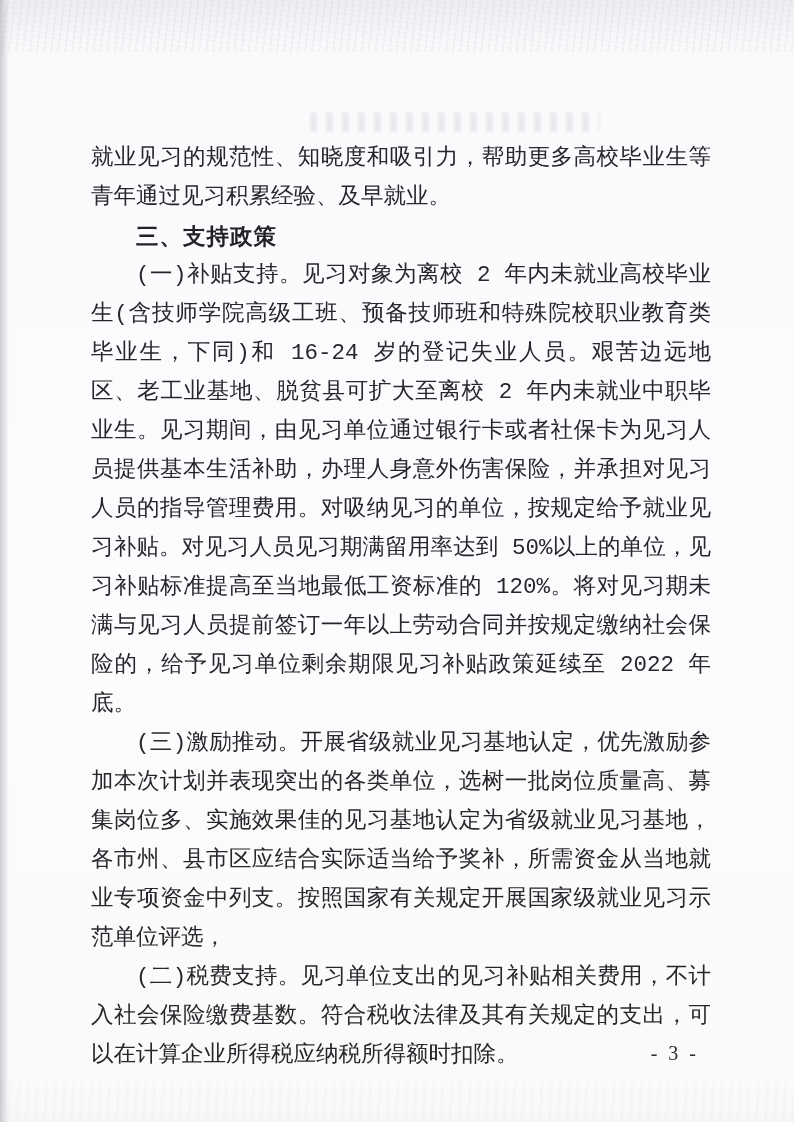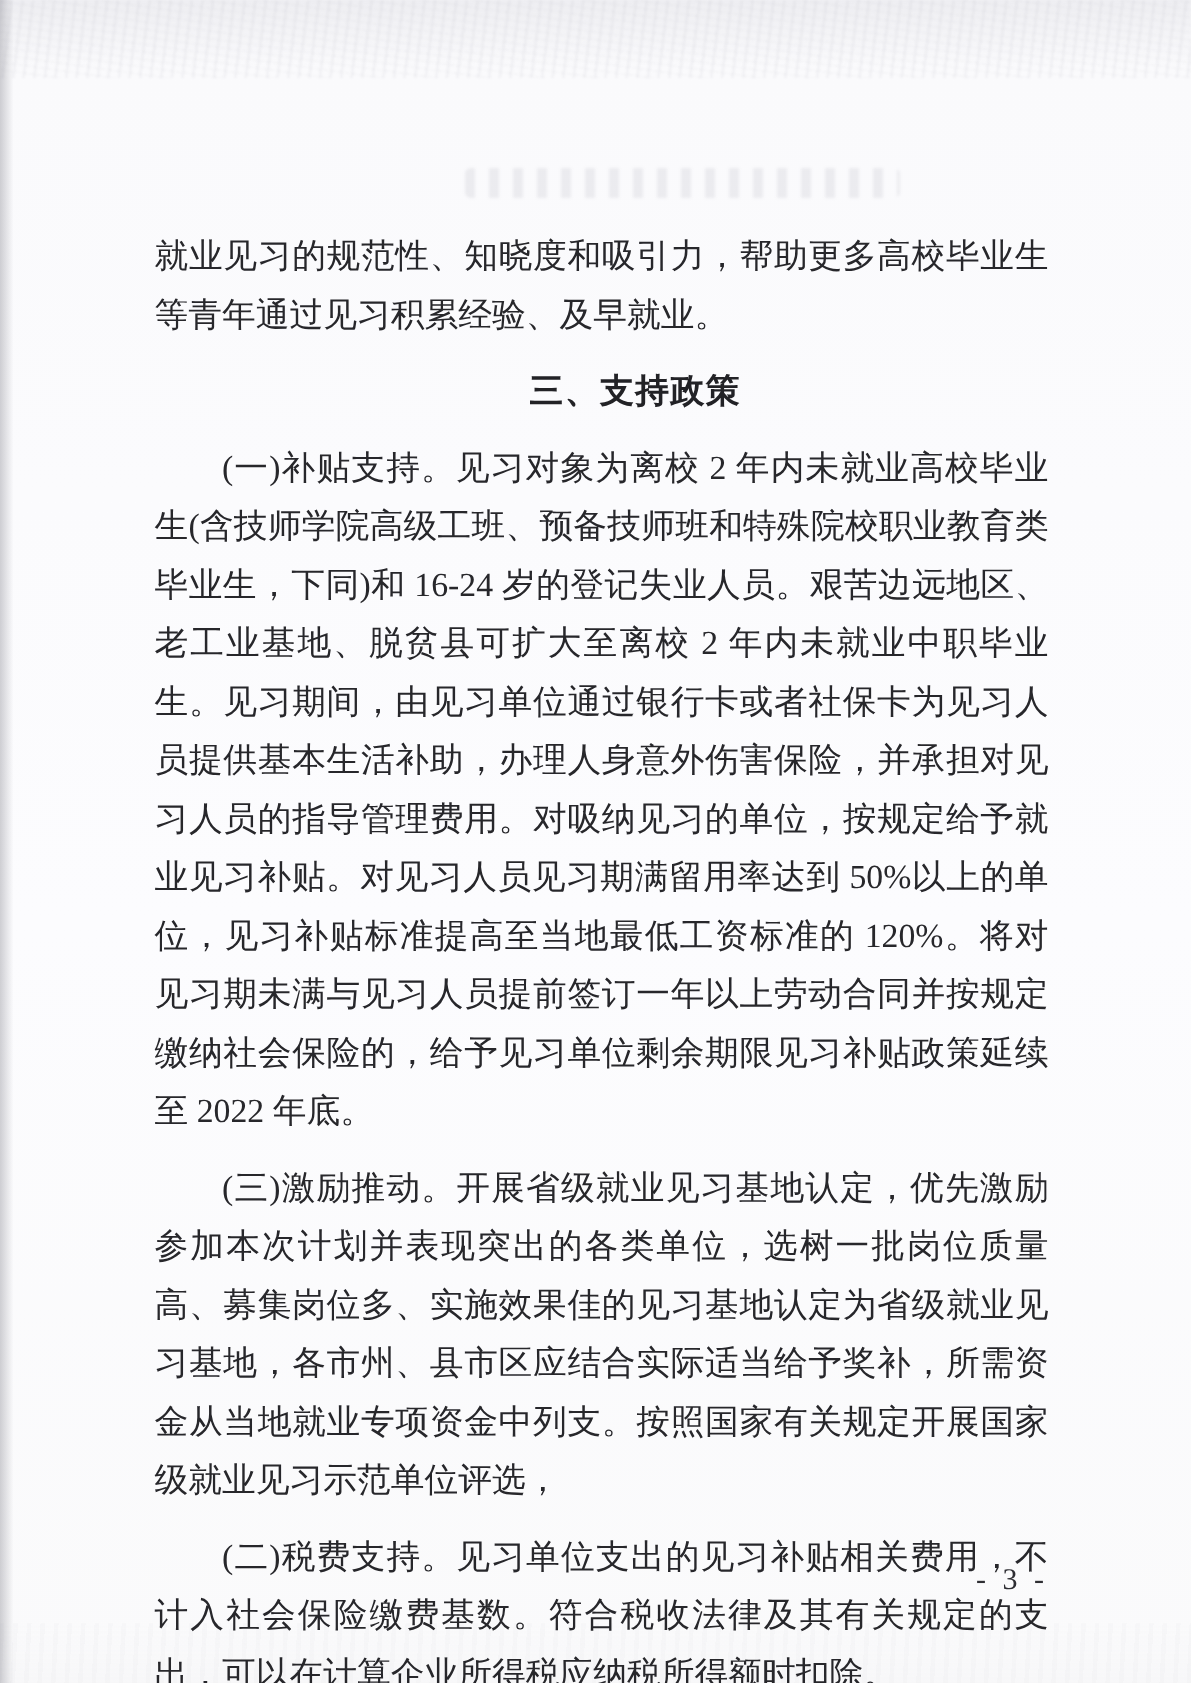--- a/index.html
+++ b/index.html
@@ -68,36 +68,37 @@
     position: absolute;
     left: 91px;
     top: 139px;
     width: 620px;
     font-size: 22.5px;
     line-height: 39px;
     text-align: justify;
     text-justify: inter-character;
   }
   .para {
-    margin: 12px;
+    margin: 0;
     text-indent: 2em;
+    font-family: Liberation Mono, monospace;
   }
   .para.no-indent {
     text-indent: 0;
   }
   .heading {
     margin: 0;
     font-size: 22.5px;
     line-height: 39px;
     text-indent: 2em;
     font-weight: 700;
     font-family: "Liberation Sans", "DejaVu Sans", sans-serif;
     letter-spacing: 1px;
     color: #222226;
-    text-align: center;
+    text-align: left;
   }
   .page-footer {
     position: absolute;
     top: 1038px;
     right: 95px;
     font-size: 20px;
     line-height: 30px;
     letter-spacing: 3px;
     color: #2e2e33;
     font-family: "Liberation Serif", "DejaVu Serif", serif;

